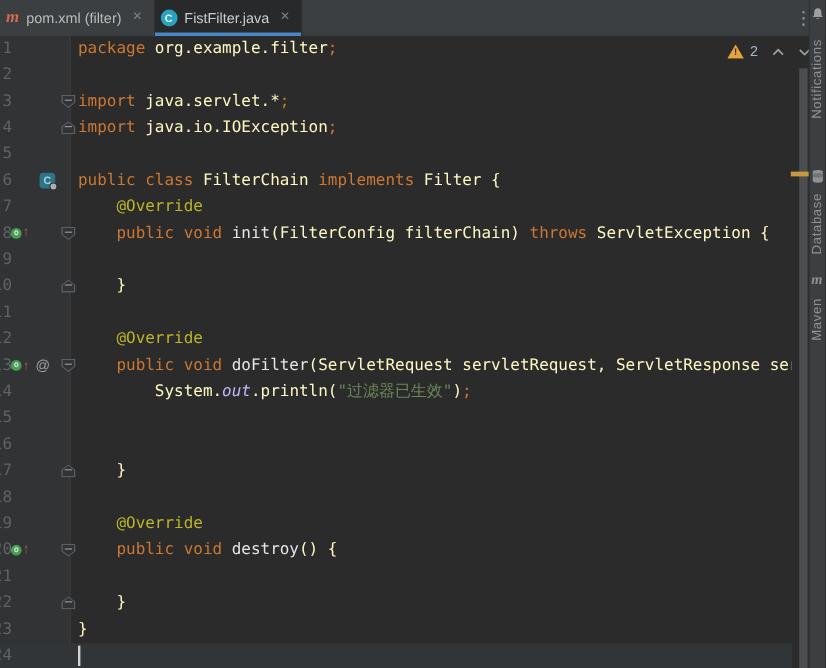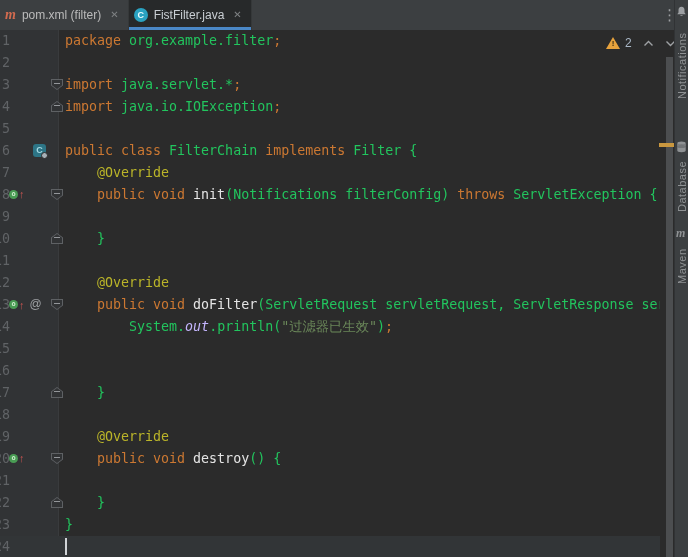--- a/index.html
+++ b/index.html
@@ -20,21 +20,21 @@
 
   
   .gutter-bg{position:absolute;left:0;top:30px;width:58px;height:527px;background:#313335;border-right:1px solid #393b3d;}
   .code-area{position:absolute;left:0;top:30px;width:660px;height:527px;overflow:hidden;}
   .row{position:relative;height:22px;width:660px;}
   .row.current{background:#323537;}
   .ln{position:absolute;left:-6px;width:16px;text-align:right;color:#606366;
       font:13.3px/22px "DejaVu Sans Mono",monospace;}
   .code{position:absolute;left:65px;top:0;white-space:pre;
       font:13.3px/22px "DejaVu Sans Mono",monospace;color:#a9b7c6;}
-  .t-kw{color:#cc7832;} .t-pl{color:#22c55e;} .t-mth{color:#e5e5e5;}
+  .t-kw{color:#cc7832;} .t-pl{color:#fef9c3;} .t-mth{color:#e5e5e5;}
   .t-ann{color:#bbb529;} .t-str{color:#6a8759;} .t-cmt{color:#d160c4;}
   .t-fld{color:#c4b5fd;font-style:italic;}
   .caret{position:absolute;left:65px;top:2px;width:2px;height:17px;background:#d0d3d6;}
 
   .gicons{position:absolute;left:9px;top:4px;display:flex;align-items:center;}
   .ocircle{width:9px;height:9px;border-radius:50%;background:#499c54;color:#cdeccd;
       font:bold 7px/9px "DejaVu Sans Mono",monospace;text-align:center;}
   .oarrow{color:#c75450;font-size:11px;font-weight:bold;line-height:12px;margin-left:1px;}
   .gat{color:#9da0a3;font-size:12px;margin-left:5px;line-height:13px;}
   .gclass{position:absolute;left:33px;top:4px;width:13px;height:13px;border-radius:3px;background:#2d7586;
@@ -122,21 +122,21 @@
         <span class="ln">7</span>
         <span class="code"><span class="t-pl">    </span><span class="t-ann">@Override</span></span>
       </div>
       <div class="row">
         <span class="ln">8</span>
         <span class="gicons">
           <span class="ocircle">o</span>
           <span class="oarrow">↑</span>
         </span>
         <span class="fold fstart"></span>
-        <span class="code"><span class="t-pl">    </span><span class="t-kw">public void</span><span class="t-mth"> init</span><span class="t-pl">(Notifications filterConfig) </span><span class="t-kw">throws</span><span class="t-pl"> ServletException {</span></span>
+        <span class="code"><span class="t-pl">    </span><span class="t-kw">public void</span><span class="t-mth"> init</span><span class="t-pl">(FilterConfig filterChain) </span><span class="t-kw">throws</span><span class="t-pl"> ServletException {</span></span>
       </div>
       <div class="row">
         <span class="ln">9</span>
         <span class="code"></span>
       </div>
       <div class="row">
         <span class="ln">10</span>
         <span class="fold fend"></span>
         <span class="code"><span class="t-pl">    }</span></span>
       </div>

